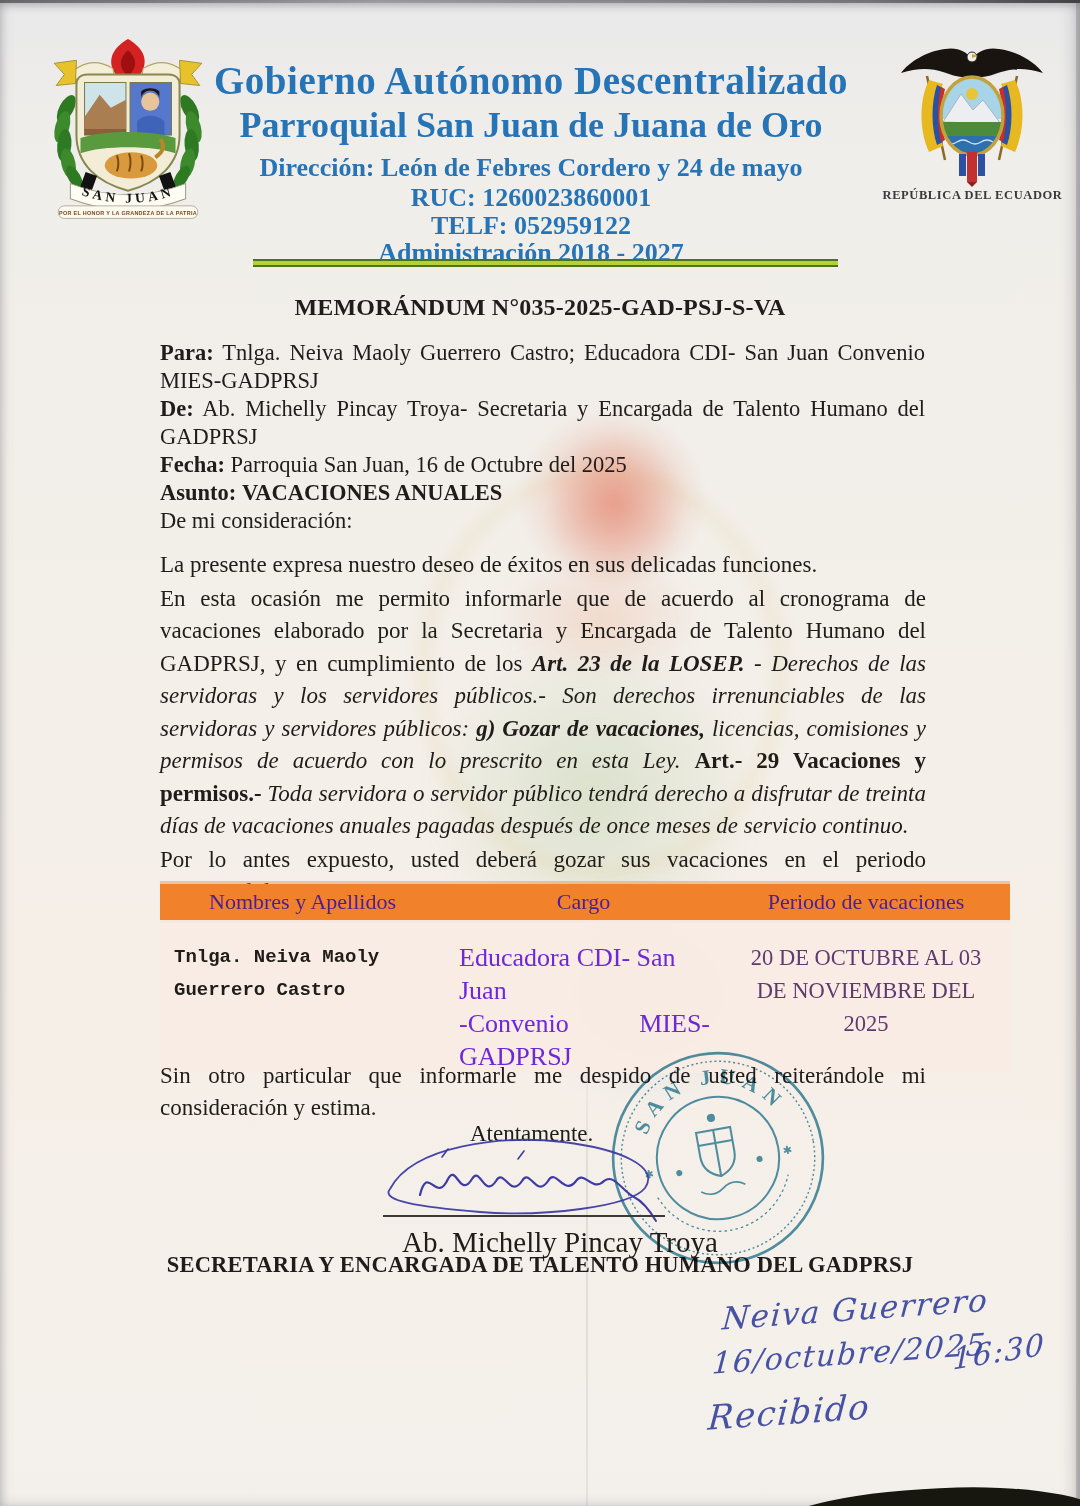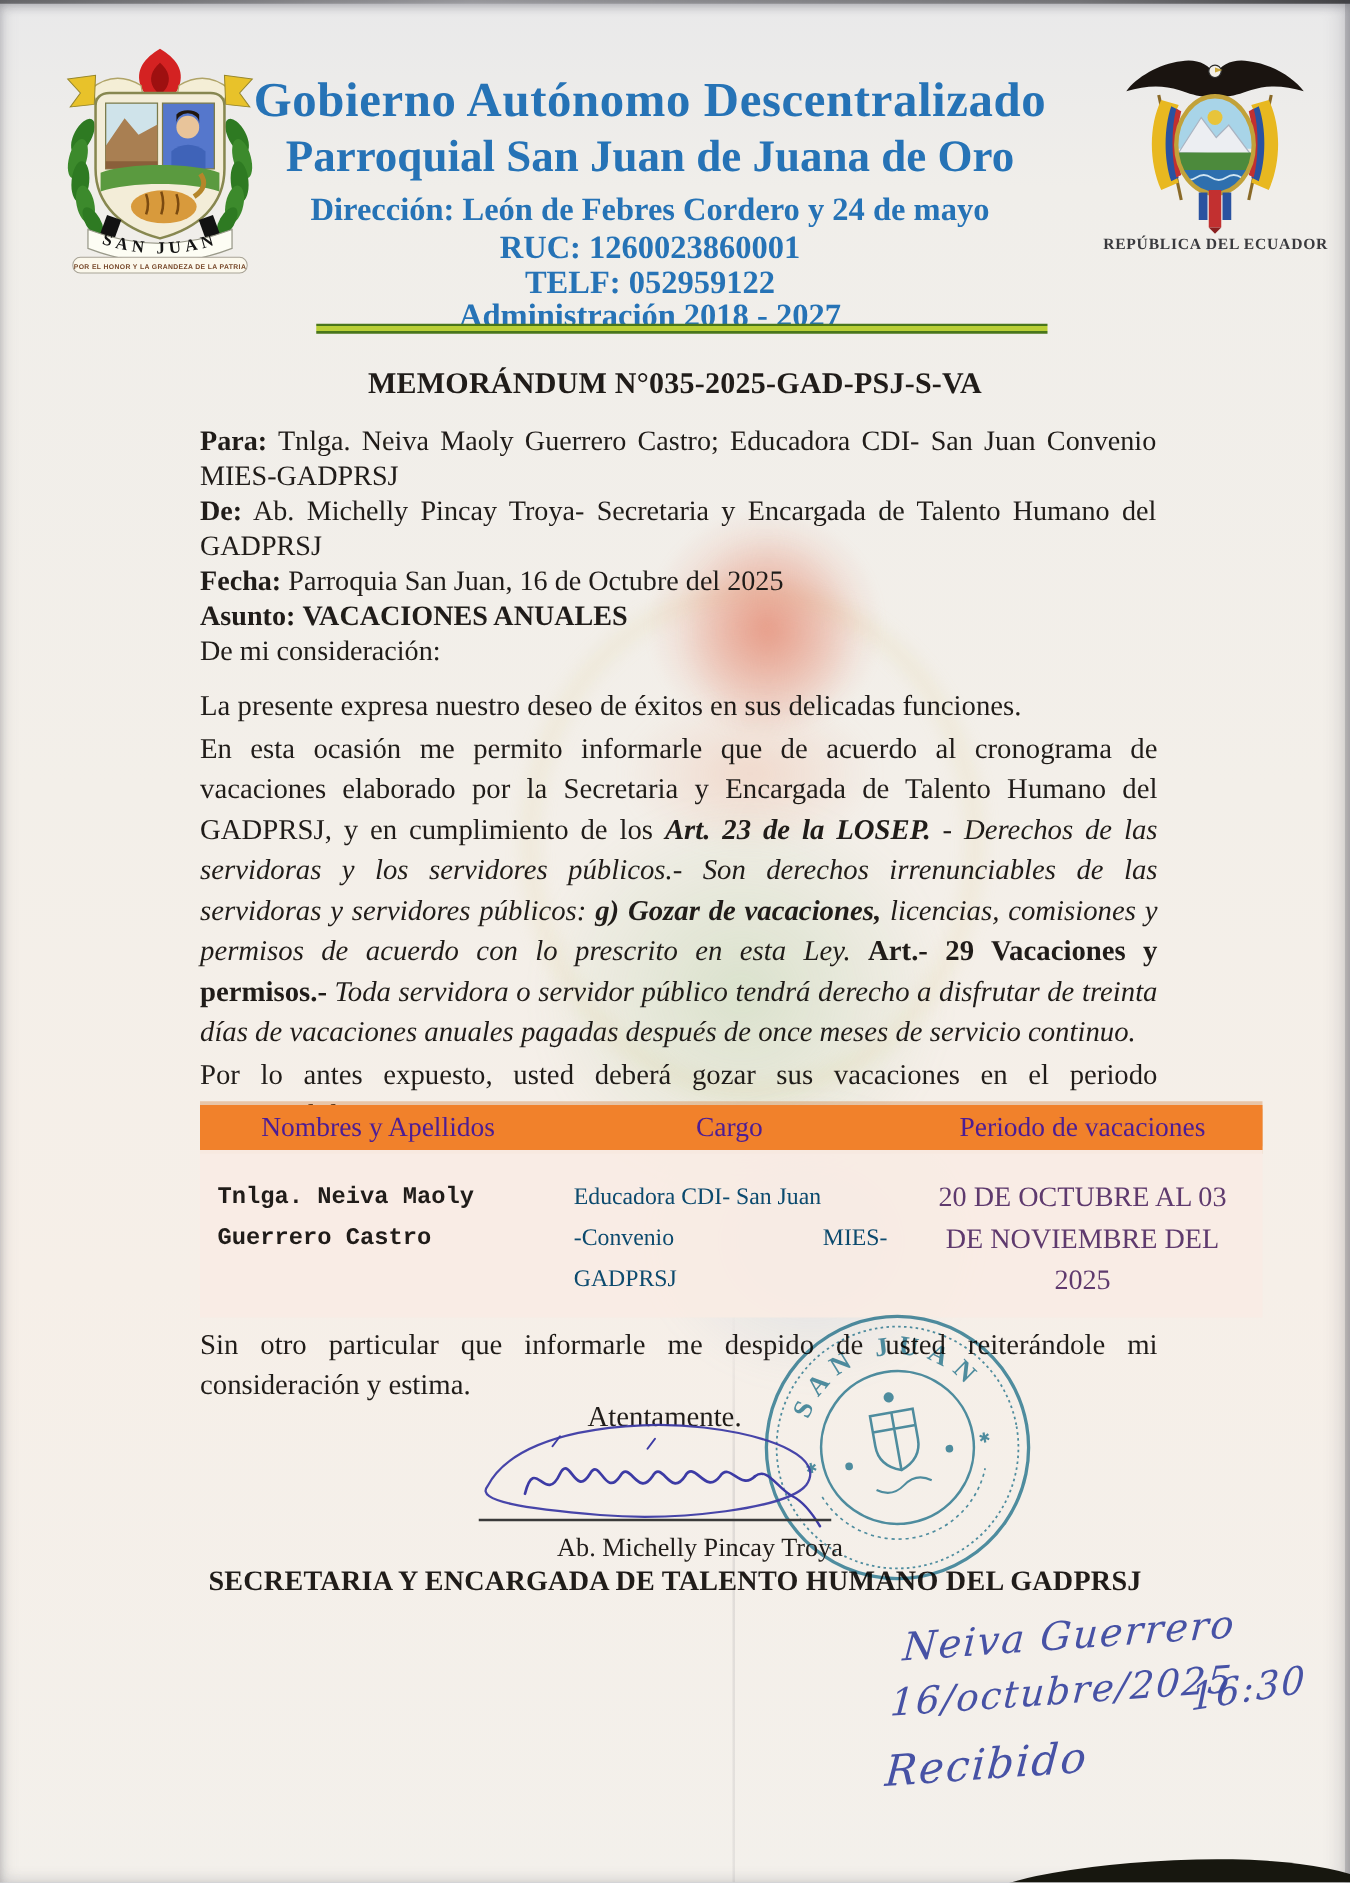--- a/index.html
+++ b/index.html
@@ -23,21 +23,21 @@
     background:radial-gradient(closest-side, rgba(128,168,208,.22), rgba(128,168,208,0));filter:blur(10px);}
   
   .edge-top{left:0;top:0;width:1080px;height:3px;z-index:6;
     background:linear-gradient(90deg, rgba(40,40,42,.55), rgba(40,40,42,.18) 35%, rgba(40,40,42,.45) 80%, rgba(20,20,22,.7));}
   .edge-right{right:0;top:0;width:4px;height:1506px;z-index:6;background:rgba(70,70,78,.22);}
   .corner-blob{right:-26px;bottom:-16px;width:330px;height:34px;z-index:6;background:#17170f;
     border-radius:55% 45% 0 0 / 100% 100% 0 0;transform:rotate(-1.5deg);}
   .crease{left:586px;top:1038px;width:2px;height:468px;z-index:2;
     background:linear-gradient(rgba(100,100,110,0), rgba(100,100,110,.15) 30%, rgba(100,100,110,.10));}
   
-  .hdr-line{left:150px;width:740px;text-align:center;color:#2673b6;font-weight:bold;z-index:3;}
+  .hdr-line{left:161px;width:740px;text-align:center;color:#2673b6;font-weight:bold;z-index:3;}
   .org1{top:58px;font-size:39px;letter-spacing:.5px;}
   .org2{top:104px;font-size:36px;}
   .hinfo{font-size:26px;}
   .addr{top:153px;}
   .ruc{top:183px;}
   .telf{top:211px;}
   .admin{top:238px;}
   .green-rule{left:253px;top:259px;width:585px;height:8px;z-index:3;
     background:linear-gradient(#49761b 0 27%, #b9cf36 27% 73%, #49761b 73% 100%);}
   .emblem-caption{left:880px;top:188px;width:185px;text-align:center;font-size:12.5px;font-weight:bold;
@@ -52,28 +52,28 @@
   .bodytext p{margin:0 0 1px 0;}
   .b{font-weight:bold;} .i{font-style:italic;} .bi{font-weight:bold;font-style:italic;}
   
   .tbl{left:160px;top:884px;width:850px;z-index:3;}
   .tbl-head{display:flex;height:36px;background:#f1812b;align-items:center;
     box-shadow:0 -3px 0 rgba(210,120,50,.35), 0 3px 0 rgba(210,120,50,.30);}
   .tbl-head div{text-align:center;font-size:22px;color:#4c1d95;}
   .c1{width:285px;} .c2{width:277px;} .c3{width:288px;}
   .tbl-row{display:flex;background:rgba(249,235,228,.92);min-height:132px;}
   .cell-name{width:285px;padding:21px 6px 0 14px;font-weight:bold;font-size:19px;line-height:33px;box-sizing:border-box;font-family:Liberation Mono, monospace;}
-  .cell-cargo{width:277px;padding:21px 12px 0 14px;color:#0c4a6e;font-size:19px;line-height:33px;box-sizing:border-box;}
+  .cell-cargo{width:277px;padding:21px 12px 0 14px;color:#6d28d9;font-size:26px;line-height:33px;box-sizing:border-box;}
   .cargo-line{display:flex;justify-content:space-between;}
   .cell-period{width:288px;padding:21px 4px 14px 4px;color:#5f3a6e;font-size:22.5px;line-height:33px;text-align:center;box-sizing:border-box;}
   
   .closing{left:160px;top:1060px;width:766px;font-size:23px;line-height:32px;text-align:justify;z-index:3;}
   .salute{left:470px;top:1121px;font-size:23px;z-index:3;}
   .sig-svg{left:358px;top:1133px;z-index:5;}
-  .sig-name{left:300px;top:1226px;width:520px;text-align:center;font-size:21px;z-index:5;}
+  .sig-name{left:300px;top:1226px;width:520px;text-align:center;font-size:29px;z-index:5;}
   .sig-title{left:140px;top:1252px;width:800px;text-align:center;font-size:22.5px;font-weight:bold;z-index:3;letter-spacing:.2px;}
   .stamp{left:606px;top:1046px;width:224px;height:224px;z-index:4;opacity:.82;transform:rotate(-10deg);mix-blend-mode:multiply;}
   
   .hw{position:absolute;z-index:5;color:#3a47a0;font-family:"DejaVu Serif",serif;font-style:italic;
     letter-spacing:1.5px;opacity:.93;transform:rotate(-4deg) skewX(-8deg);white-space:nowrap;}
   .hw-name{left:722px;top:1291px;font-size:31px;}
   .hw-date{left:712px;top:1336px;font-size:30px;}
   .hw-time{left:952px;top:1334px;font-size:30px;transform:rotate(-9deg) skewX(-10deg);}
   .hw-received{left:708px;top:1392px;font-size:34px;}
   .crest-svg{left:42px;top:36px;z-index:3;}

